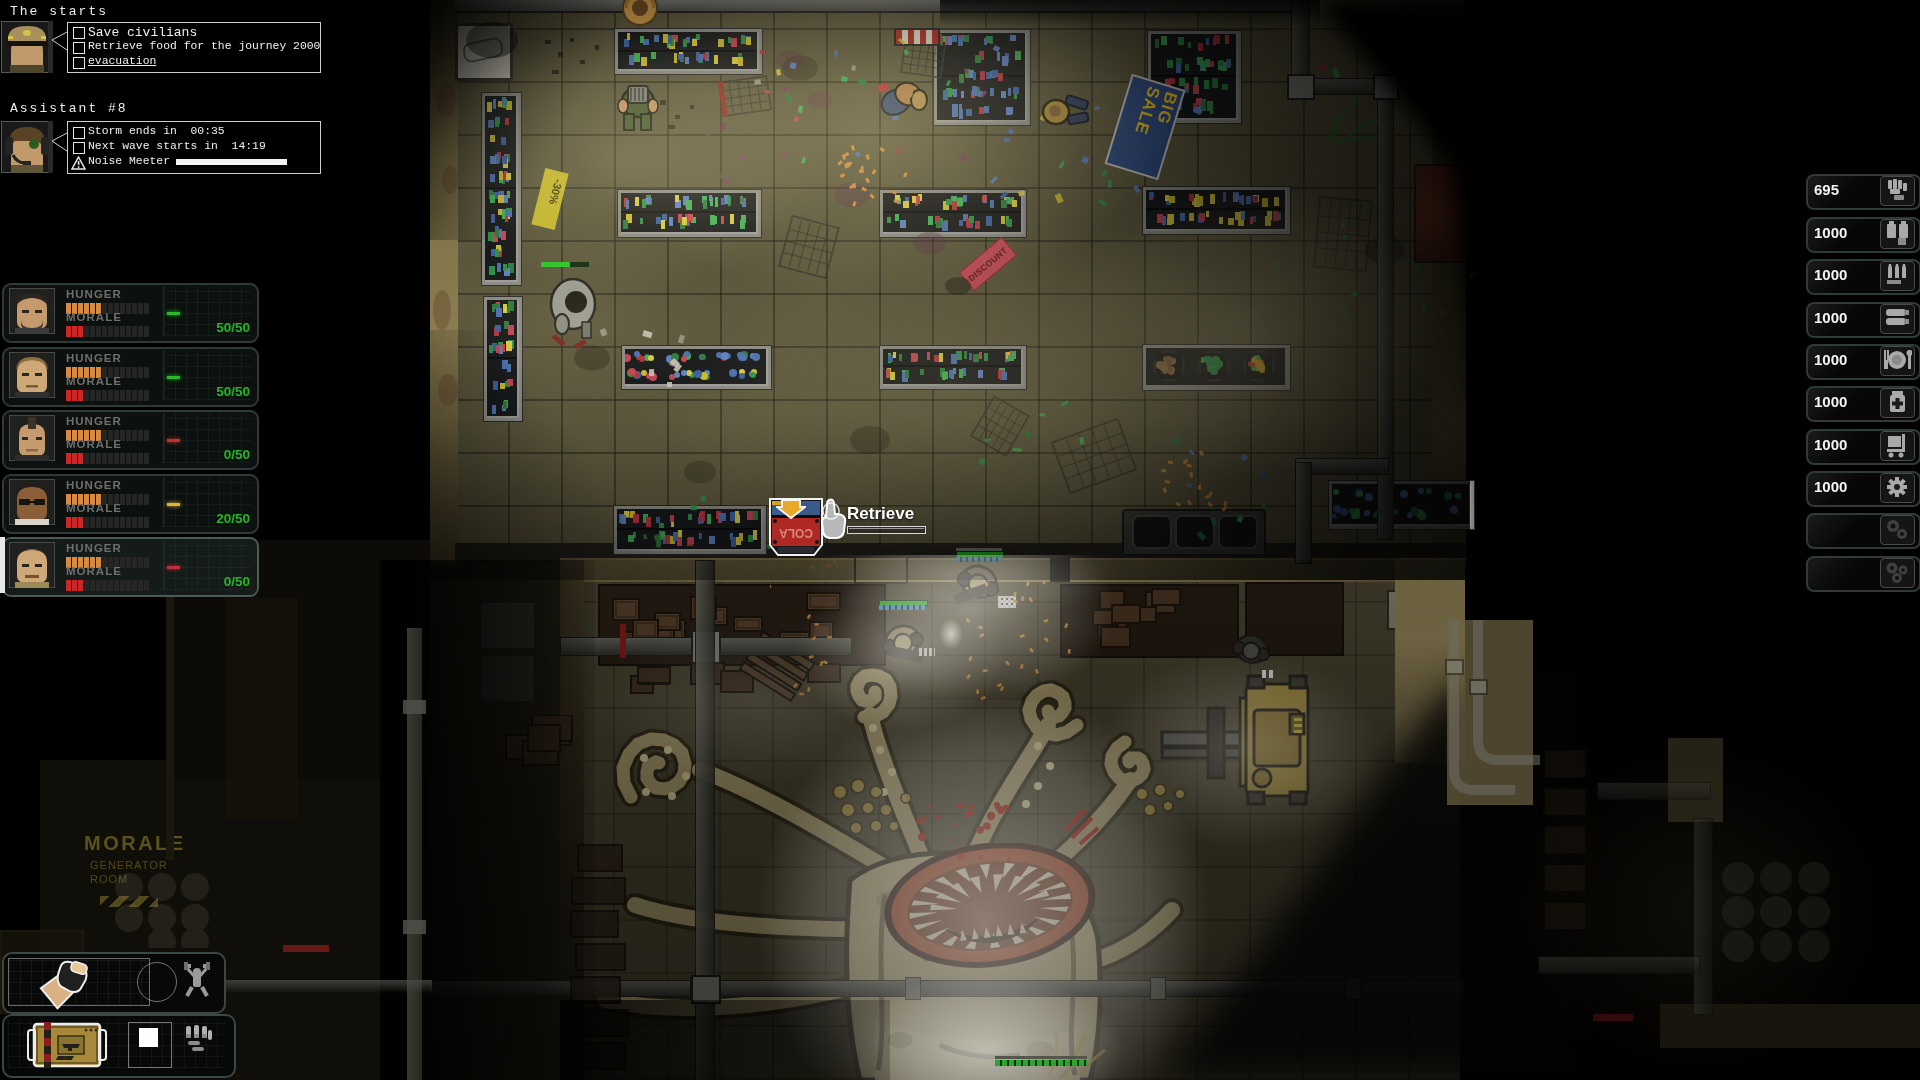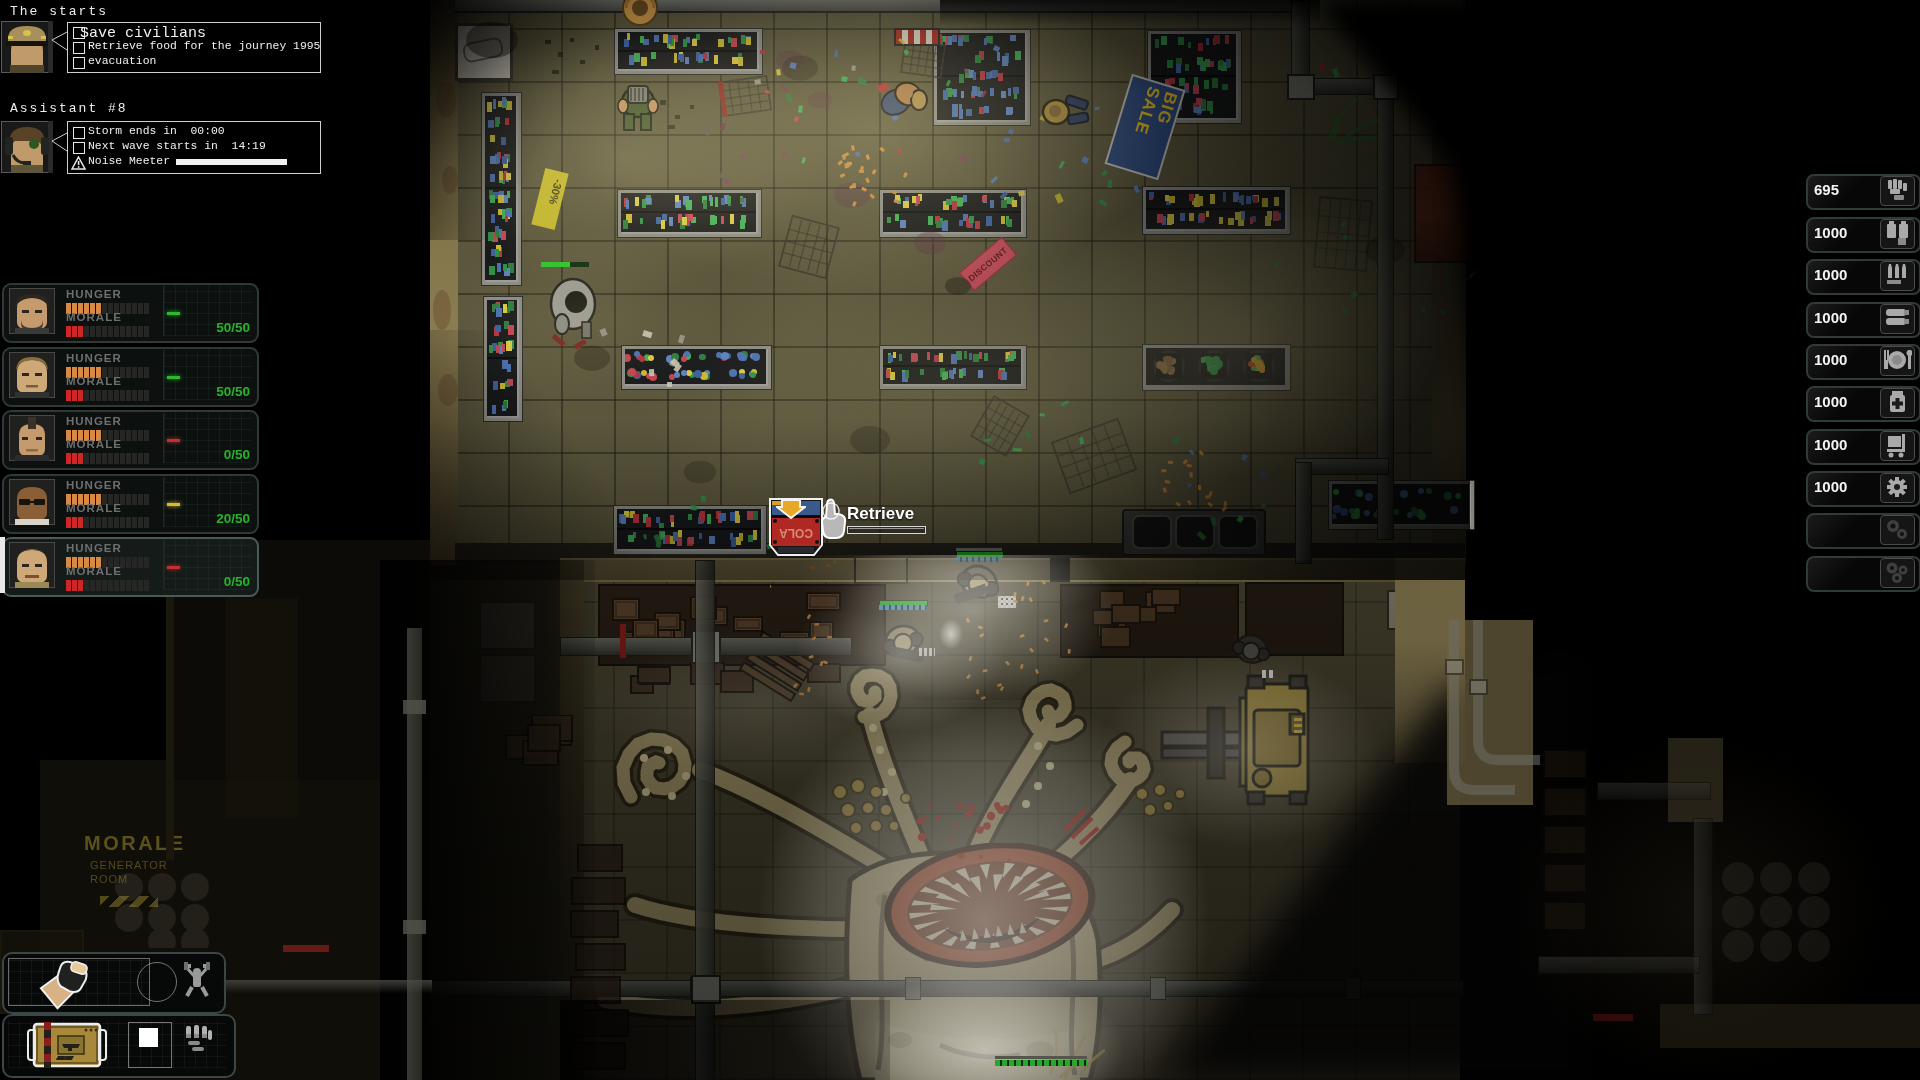--- a/index.html
+++ b/index.html
@@ -1583,27 +1583,27 @@
 <rect x="7" y="15" width="5" height="3" fill="#d8c24a"></rect>
         <rect x="40" y="15" width="5" height="3" fill="#d8c24a"></rect>
 </svg>
 
 <div class="a" style="left:67px;top:22px;width:252px;height:49px;border:1px solid #cfcfcf;background:rgba(0,0,0,0.55);"></div>
 <svg class="a" style="left:50px;top:30px" width="18" height="24">
         <path d="M17 2 L2 10 L17 20" stroke="#cfcfcf" stroke-width="1" fill="none"></path>
       </svg>
 
 <div class="a" style="left:73px;top:27px;width:10px;height:10px;border:1px solid #e8e8e8;"></div>
-<div class="a mono" style="left:80px;top:25px;color:#f0f0f0;font-size:15px;white-space:pre;text-align:center;">Save civilians</div>
+<div class="a mono" style="left:88px;top:25px;color:#f0f0f0;font-size:13px;white-space:pre;text-align:center;">Save civilians</div>
 
 <div class="a" style="left:73px;top:42px;width:10px;height:10px;border:1px solid #e8e8e8;"></div>
-<div class="a mono" style="left:88px;top:40px;color:#f0f0f0;font-size:11.4px;white-space:pre;">Retrieve food for the journey 1995</div>
+<div class="a mono" style="left:88px;top:40px;color:#f0f0f0;font-size:11.4px;white-space:pre;">Retrieve food for the journey 2000</div>
 
 <div class="a" style="left:73px;top:57px;width:10px;height:10px;border:1px solid #e8e8e8;"></div>
-<div class="a mono" style="left:88px;top:55px;color:#f0f0f0;font-size:11.4px;white-space:pre;">evacuation</div>
+<div class="a mono" style="left:88px;top:55px;color:#f0f0f0;font-size:11.4px;white-space:pre;text-decoration:underline;">evacuation</div>
 
 <div class="a mono" style="left:10px;top:101px;color:#ededed;font-size:13px;letter-spacing:2px;">Assistant #8</div>
 
 <svg class="a" style="left:1px;top:121px" width="52" height="52" viewBox="0 0 52 52">
 <rect width="52" height="52" fill="#191919"></rect>
 <rect x="0.5" y="0.5" width="51" height="51" fill="none" stroke="#5a5a5a" stroke-width="1"></rect>
 <rect x="47" y="0" width="5" height="52" fill="#2a2a2a"></rect>
 <path d="M10 28 Q10 12 26 12 Q42 12 42 28 L42 47 L10 47 Z" fill="#c09a6a"></path>
 <path d="M8 22 Q8 6 26 6 Q44 6 44 22 L44 26 L36 20 L14 20 L8 26 Z" fill="#5a4226"></path>
 <rect x="4" y="16" width="8" height="18" rx="3" fill="#23231f"></rect>
@@ -1613,21 +1613,21 @@
 <rect x="22" y="40" width="8" height="5" fill="#23231f"></rect>
 <rect x="10" y="44" width="32" height="8" fill="#5e5636"></rect>
 </svg>
 
 <div class="a" style="left:67px;top:121px;width:252px;height:51px;border:1px solid #cfcfcf;background:rgba(0,0,0,0.55);"></div>
 <svg class="a" style="left:50px;top:131px" width="18" height="24">
         <path d="M17 2 L2 10 L17 20" stroke="#cfcfcf" stroke-width="1" fill="none"></path>
       </svg>
 
 <div class="a" style="left:73px;top:127px;width:10px;height:10px;border:1px solid #e8e8e8;"></div>
-<div class="a mono" style="left:88px;top:125px;color:#f0f0f0;font-size:11.4px;white-space:pre;">Storm ends in  00:00</div>
+<div class="a mono" style="left:88px;top:125px;color:#f0f0f0;font-size:11.4px;white-space:pre;">Storm ends in  00:35</div>
 
 <div class="a" style="left:73px;top:142px;width:10px;height:10px;border:1px solid #e8e8e8;"></div>
 <div class="a mono" style="left:88px;top:140px;color:#f0f0f0;font-size:11.4px;white-space:pre;">Next wave starts in  14:19</div>
 
 <svg class="a" style="left:71px;top:156px" width="15" height="14">
         <path d="M7.5 1 L14 13 L1 13 Z" fill="none" stroke="#e8e8e8" stroke-width="1.5"></path>
         <rect x="6.8" y="5" width="1.6" height="4" fill="#e8e8e8"></rect>
         <rect x="6.8" y="10.2" width="1.6" height="1.6" fill="#e8e8e8"></rect>
       </svg>
 <div class="a mono" style="left:88px;top:155px;color:#f0f0f0;font-size:11.4px;white-space:pre;">Noise Meeter</div>

